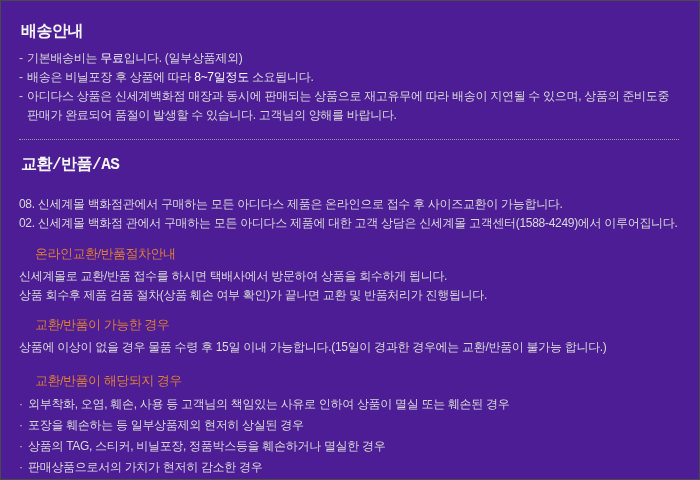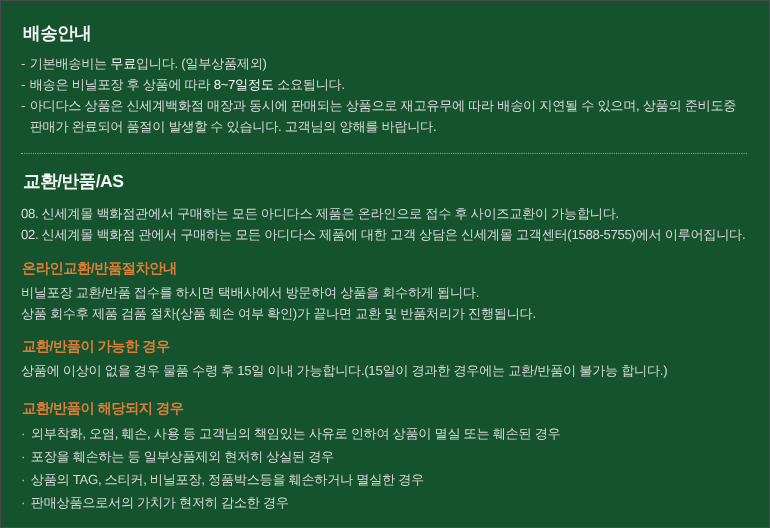--- a/index.html
+++ b/index.html
@@ -1,20 +1,20 @@
 <!DOCTYPE html>
 <html><head>
 <meta charset="utf-8">
 <style>
   html,body{margin:0;padding:0;background:#3e3e40;}
   .panel{
     position:relative;
     width:700px;height:480px;
     box-sizing:border-box;
-    background:#14532d;
+    background:#4c1d95;
     border:1px solid #4a4a4c;
     font-family:"Liberation Sans","DejaVu Sans",sans-serif;
     color:#d9d9d9;
     overflow:hidden;
   }
   .inner{padding:20px 20px 0 18px;}
   .section-title{
     margin:0 0 9px 2px;
     font-size:16px;line-height:19px;
     font-weight:bold;color:#f4f4f4;
@@ -27,33 +27,34 @@
     letter-spacing:-0.3px;
   }
   .dash-list .marker{flex:0 0 auto;width:8px;color:#cfcfcf;}
   .dash-list b{color:#fafafa;font-weight:normal;}
   .divider{
     margin-top:14px;
     border-top:1px dotted #9b9b9b;
     height:0;width:100%;
   }
   .x-title{
-    margin:16px 0 10px 2px;
+    margin:16px 0 20px 2px;
     font-size:16px;line-height:19px;
     font-weight:bold;color:#f4f4f4;
     letter-spacing:-0.5px;
+    font-family:Liberation Mono, monospace;
   }
   .num-line{
     margin:0;font-size:12px;line-height:19px;
     color:#d9d9d9;letter-spacing:-0.3px;
   }
   .sub-head{
-    margin:13px 0 6px 1px;
+    margin:13px 0 6px 16px;
     font-size:13px;line-height:15px;
-    font-weight:bold;color:#dd7e38;
+    font-weight:normal;color:#dd7e38;
     letter-spacing:-0.5px;
   }
   .sub-head.gap-sm{margin-top:12px;}
   .sub-head.gap-lg{margin-top:16px;}
   .body-line{
     margin:0;font-size:12px;line-height:19px;
     color:#d9d9d9;letter-spacing:-0.3px;
   }
   .dot-list{list-style:none;margin:8px 0 0 0;padding:0;}
   .dot-list li{margin:0 0 5px 0;}
@@ -92,24 +93,24 @@
         </li>
       </ul>
     </section>
 
     <div class="divider"></div>
 
     <section>
       <h2 class="x-title">교환/반품/AS</h2>
 
       <p class="num-line">08. 신세계몰 백화점관에서 구매하는 모든 아디다스 제품은 온라인으로 접수 후 사이즈교환이 가능합니다.</p>
-      <p class="num-line">02. 신세계몰 백화점 관에서 구매하는 모든 아디다스 제품에 대한 고객 상담은 신세계몰 고객센터(1588-5755)에서 이루어집니다.</p>
+      <p class="num-line">02. 신세계몰 백화점 관에서 구매하는 모든 아디다스 제품에 대한 고객 상담은 신세계몰 고객센터(1588-4249)에서 이루어집니다.</p>
 
       <h3 class="sub-head">온라인교환/반품절차안내</h3>
-      <p class="body-line">비닐포장 교환/반품 접수를 하시면 택배사에서 방문하여 상품을 회수하게 됩니다.</p>
+      <p class="body-line">신세계몰로 교환/반품 접수를 하시면 택배사에서 방문하여 상품을 회수하게 됩니다.</p>
       <p class="body-line">상품 회수후 제품 검품 절차(상품 훼손 여부 확인)가 끝나면 교환 및 반품처리가 진행됩니다.</p>
 
       <h3 class="sub-head gap-sm">교환/반품이 가능한 경우</h3>
       <p class="body-line">상품에 이상이 없을 경우 물품 수령 후 15일 이내 가능합니다.(15일이 경과한 경우에는 교환/반품이 불가능 합니다.)</p>
 
       <h3 class="sub-head gap-lg">교환/반품이 해당되지 경우</h3>
       <ul class="dot-list">
         <li>
           <div class="dot-row">
             <span class="marker">·</span>

